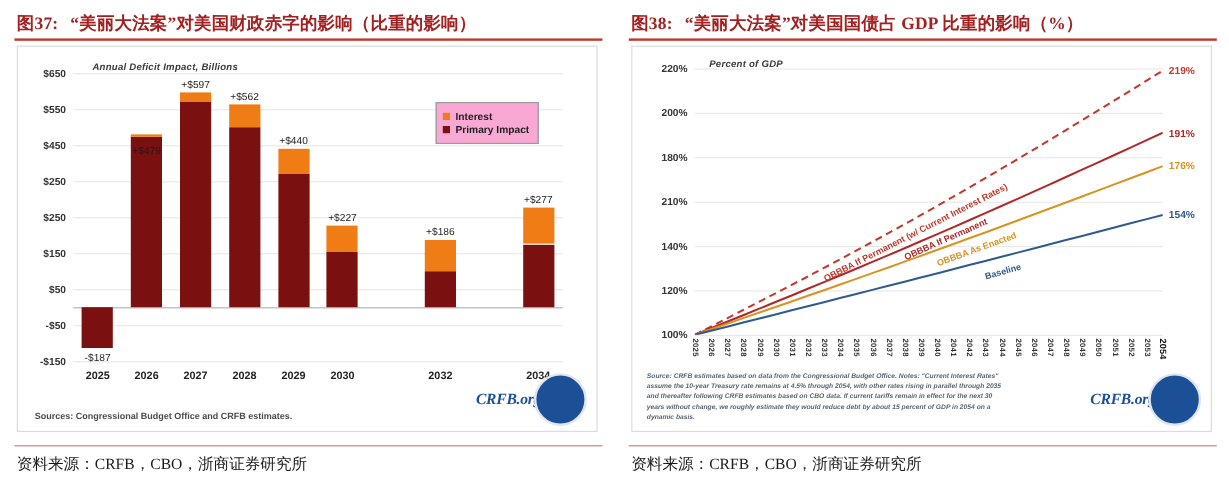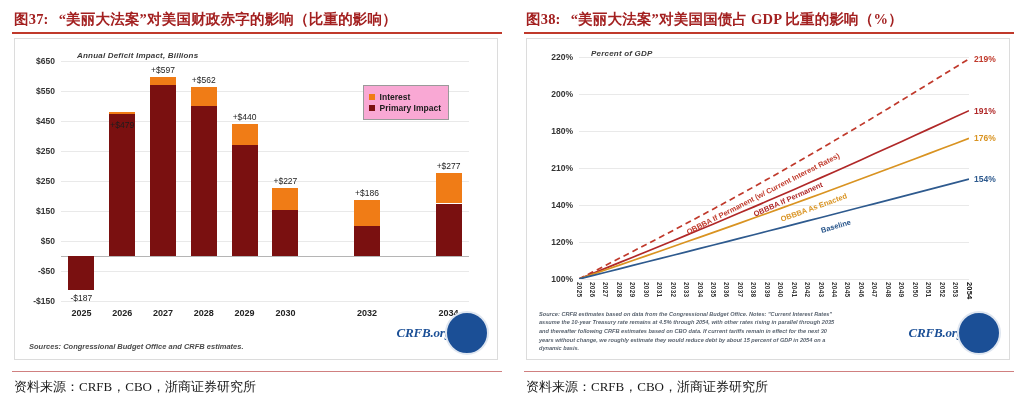--- a/index.html
+++ b/index.html
@@ -68,21 +68,21 @@
   .legend{
     position:absolute;right:48px;top:46px;
     border:1px solid #9a9a9a;background:#f9a8d4;
     padding:4px 7px 4px 5px;
   }
   .legend-row{display:flex;align-items:center;margin:1.5px 0;}
   .legend-swatch{width:6px;height:6px;margin-right:5px;}
   .legend-text{font-size:8.5px;font-weight:bold;color:#1d1d1d;white-space:nowrap;}
   .src-small{
     position:absolute;left:14px;bottom:8px;
-    font-size:7.5px;font-style:italic;font-weight:bold;color:#4a4a4a;
+    font-size:7.5px;font-weight:bold;color:#4a4a4a;
   }
 
   
   .crfb{position:absolute;right:8px;bottom:4px;display:flex;align-items:center;}
   .crfb-text{
     font-family:"Liberation Serif","DejaVu Serif",serif;
     font-style:italic;font-weight:bold;font-size:13px;color:#1b4f96;
     margin-right:-6px;letter-spacing:-.2px;
   }
   .crfb-badge{

